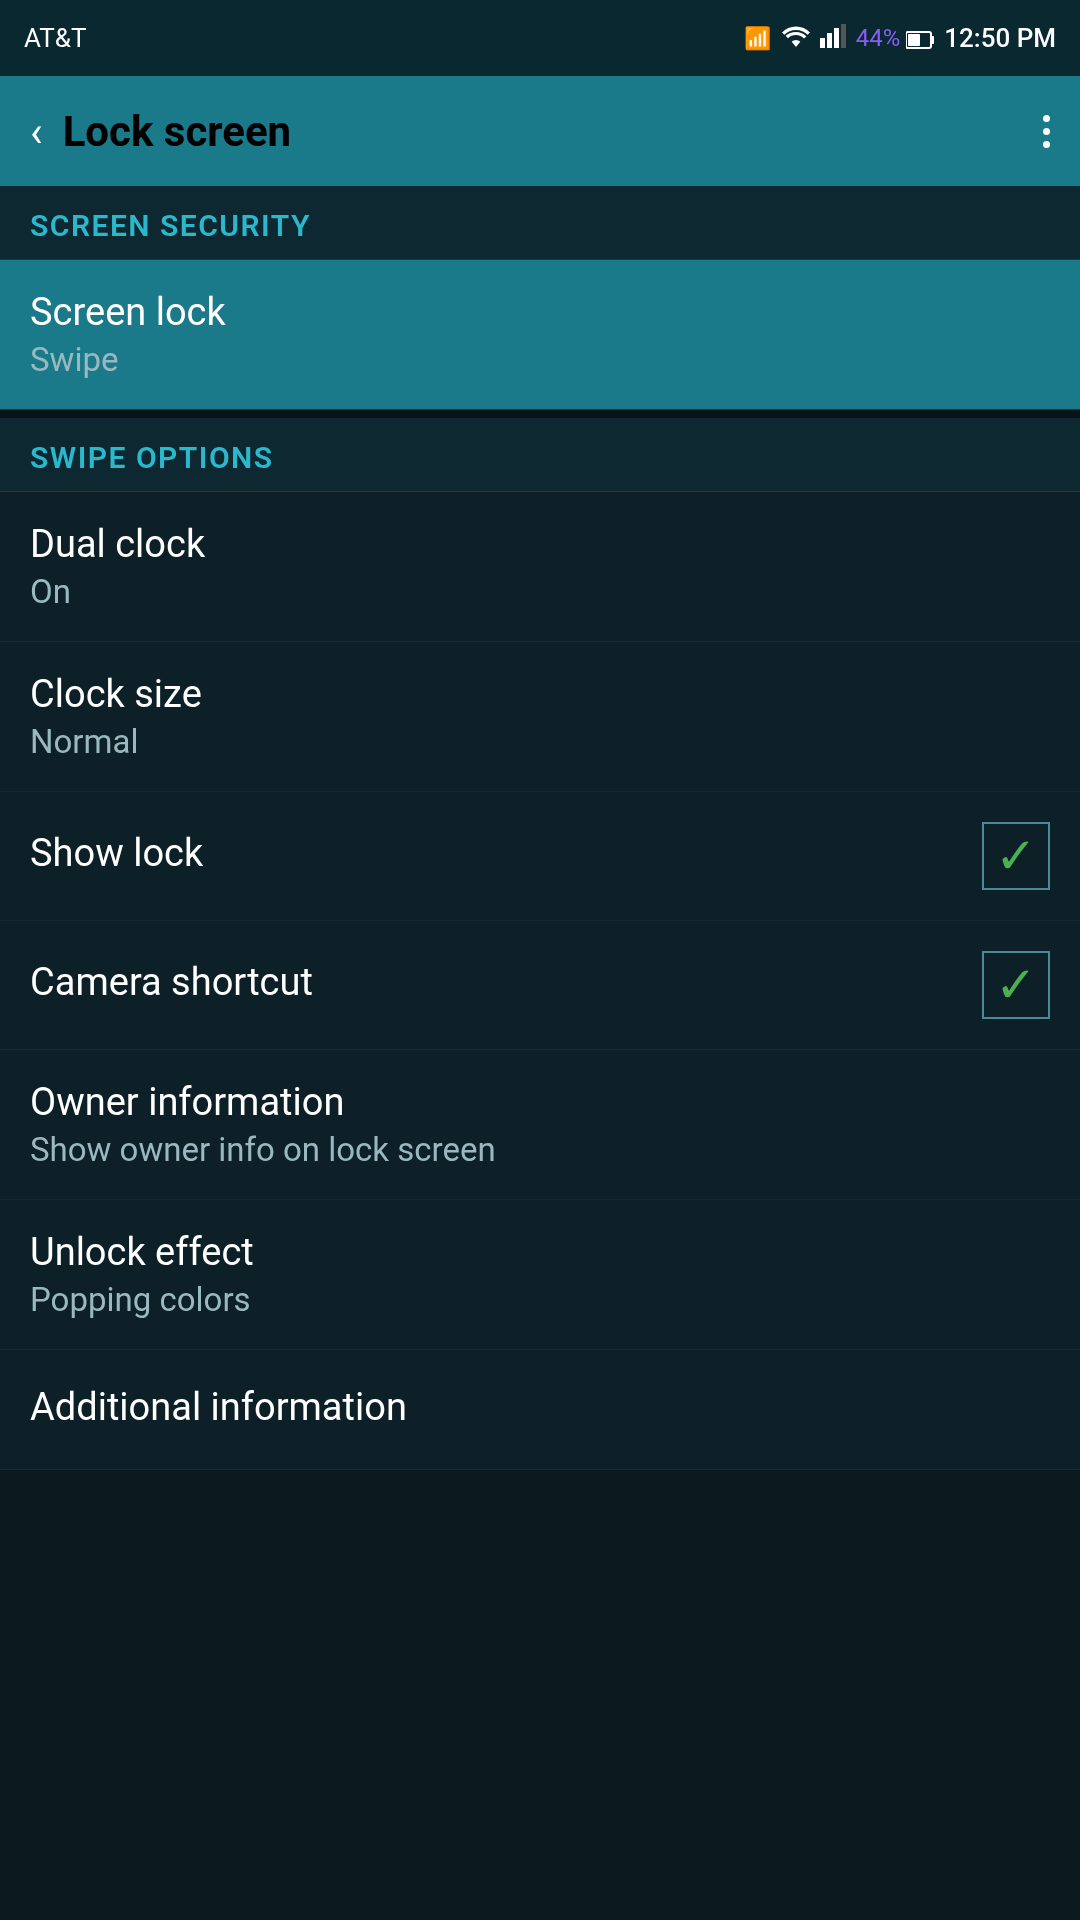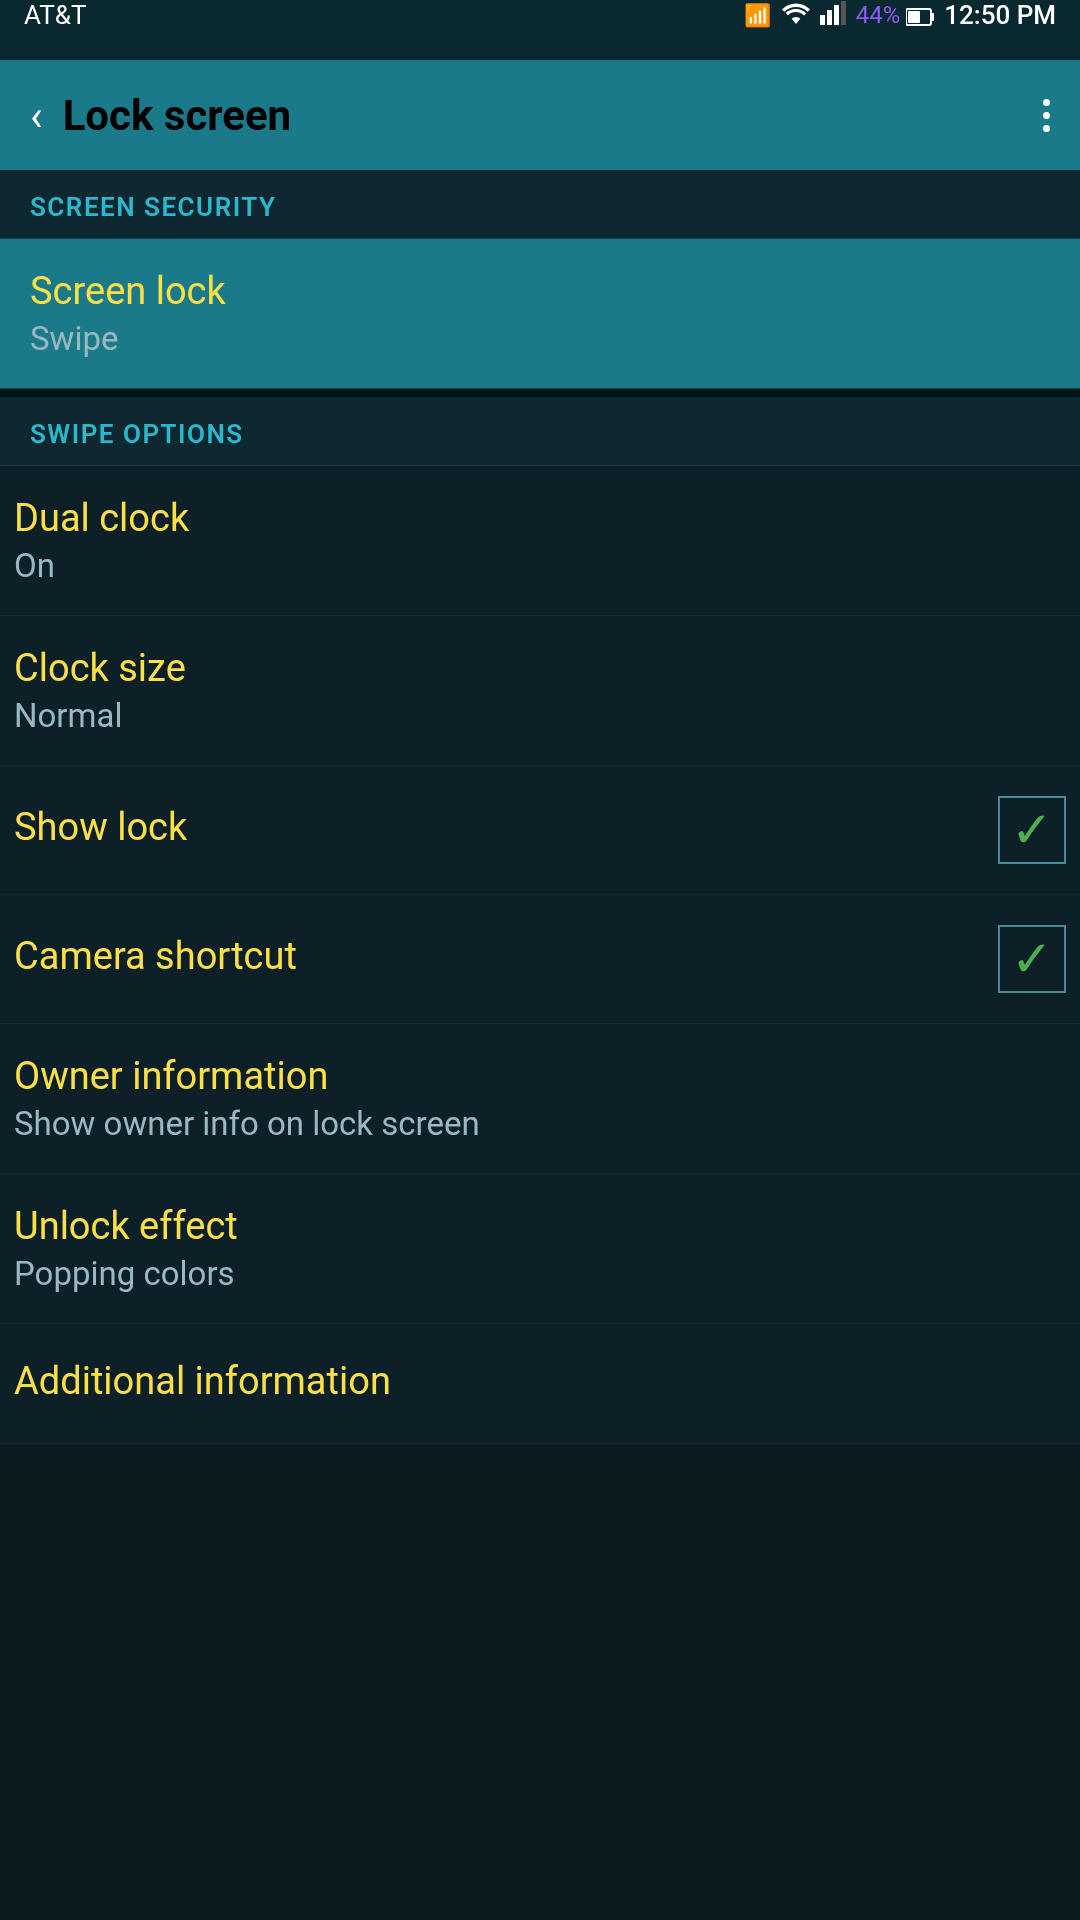--- a/index.html
+++ b/index.html
@@ -8,23 +8,23 @@
       width: 1080px;
       min-height: 1920px;
       background-color: #0a1a1f;
       font-family: 'Roboto', Arial, sans-serif;
       color: #ffffff;
     }
 
     
     .status-bar {
       background-color: #0a2830;
-      height: 60px;
-      display: flex;
-      align-items: flex-start;
+      height: 76px;
+      display: flex;
+      align-items: center;
       justify-content: space-between;
       padding: 0 24px;
     }
     .status-carrier {
       font-size: 26px;
       color: #ffffff;
       font-weight: 400;
     }
     .status-right {
       display: flex;
@@ -87,49 +87,49 @@
     }
 
     
     .section-header {
       background-color: #0d2830;
       padding: 22px 30px 16px 30px;
       border-bottom: 1px solid #1a3a45;
     }
     .section-header-text {
       color: #2ab8cc;
-      font-size: 26px;
+      font-size: 30px;
       font-weight: 600;
       letter-spacing: 1.5px;
       text-transform: uppercase;
     }
 
     
     .setting-item-highlighted {
       background-color: #1a7a8a;
       padding: 30px 30px;
       border-bottom: 1px solid #0d3a45;
     }
 
     
     .setting-item {
       background-color: #0d2028;
-      padding: 30px 14px;
+      padding: 30px 30px;
       border-bottom: 1px solid #162830;
       display: flex;
       align-items: center;
       justify-content: flex-start;
       min-height: 120px;
     }
     .setting-item-content {
       flex: 1;
     }
     .setting-title {
       font-size: 38px;
-      color: #fde047;
+      color: #ffffff;
       font-weight: 400;
       margin-bottom: 6px;
     }
     .setting-subtitle {
       font-size: 33px;
       color: #9ab8c0;
       font-weight: 400;
     }
 
     

